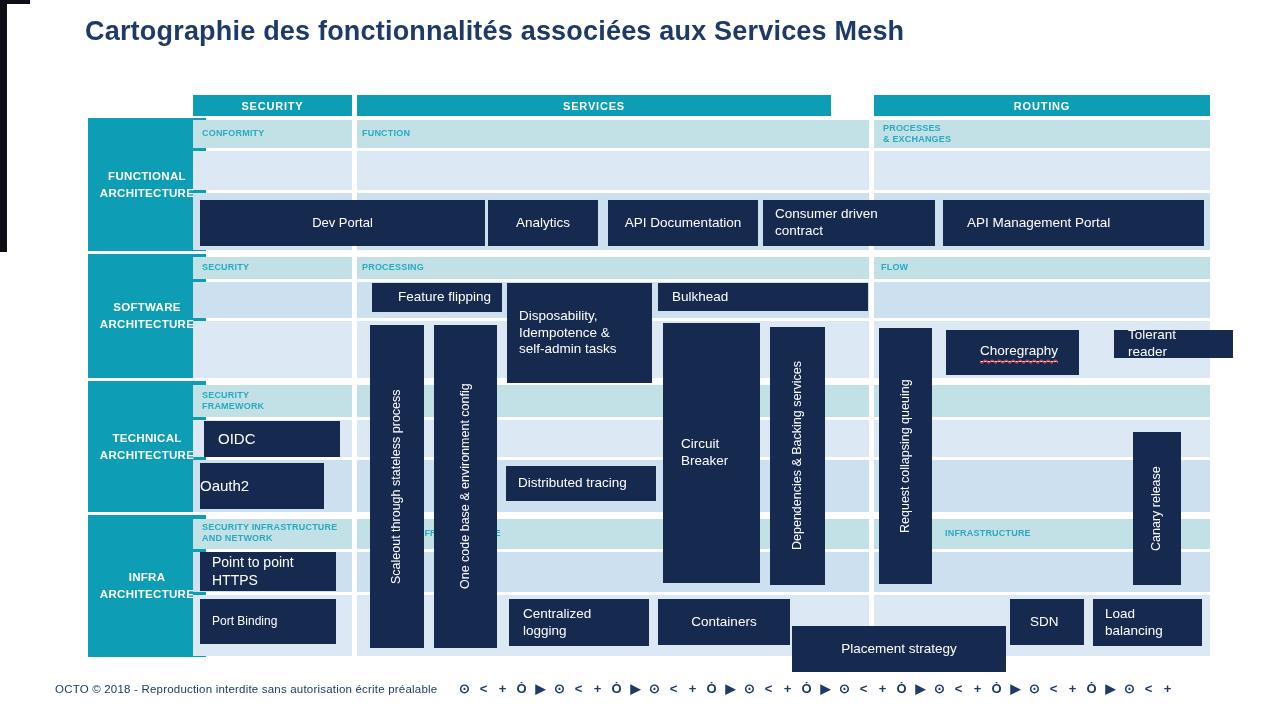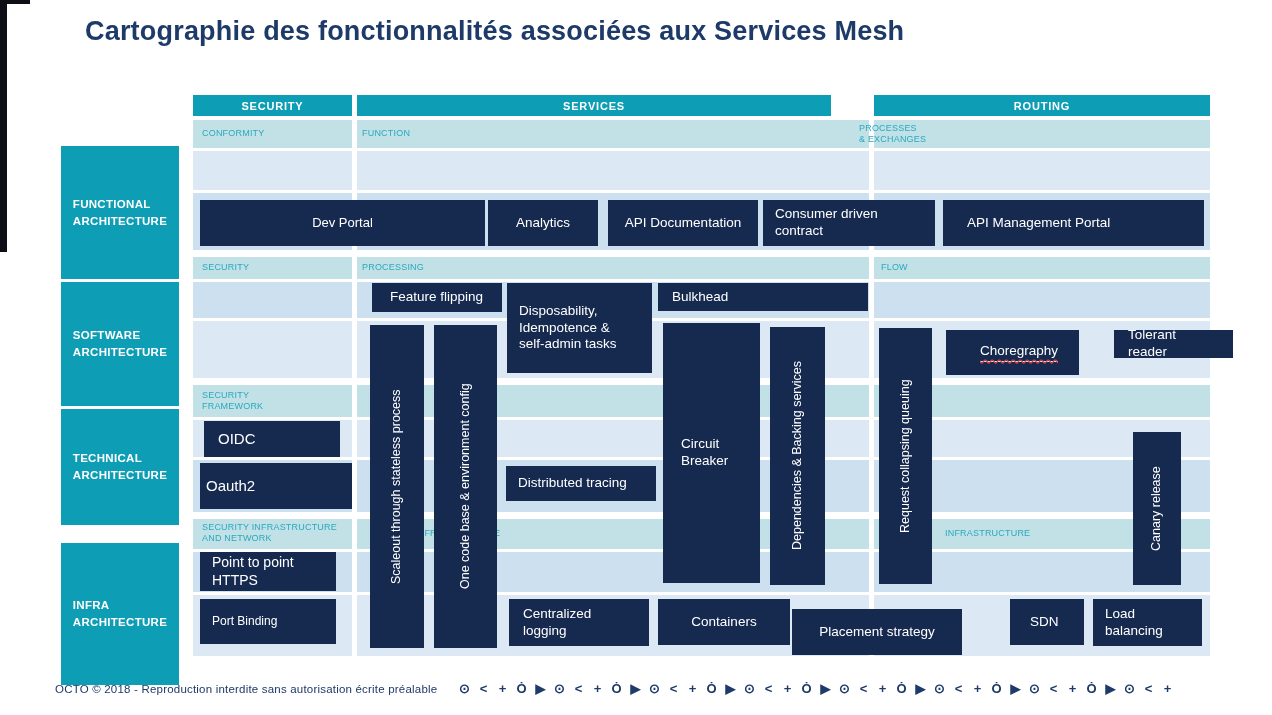--- a/index.html
+++ b/index.html
@@ -17,29 +17,29 @@
   #title{
     left:85px; top:16px; font-size:27px; font-weight:bold; color:var(--navy-text);
     letter-spacing:0.2px; white-space:nowrap;
   }
   .colhead{
     top:95px; height:21px; background:var(--teal); color:#ffffff;
     font-size:11px; font-weight:bold; letter-spacing:0.8px;
     display:flex; align-items:center; justify-content:center;
   }
   .rowhead{
-    left:61px; width:118px; background:var(--teal); color:#ffffff;
+    left:88px; width:118px; background:var(--teal); color:#ffffff;
     font-size:11.5px; font-weight:bold; letter-spacing:0.3px;
-    display:flex; align-items:center; justify-content:center; text-align:left;
-    white-space:pre-line; line-height:1.45;margin-top:28px;
+    display:flex; align-items:center; justify-content:center; text-align:center;
+    white-space:pre-line; line-height:1.45;
   }
   .band{ left:193px; width:1017px; }
   .colgap{ top:119px; height:537px; width:5px; background:#ffffff; }
   .bandlabel{
-    color:var(--teal-text); font-size:9px; font-weight:normal; letter-spacing:0.2px;
+    color:var(--teal-text); font-size:9px; font-weight:bold; letter-spacing:0.2px;
     white-space:pre-line; line-height:1.25; text-transform:uppercase;
   }
   .box{
     background:var(--navy); color:#ffffff; font-size:13.5px;
     display:flex; align-items:center; white-space:pre-line; line-height:1.25;
     padding-left:12px;
   }
   .box.c{ justify-content:center; padding-left:0; text-align:center; }
   .box.v{
     padding:0; justify-content:center;
@@ -71,21 +71,21 @@
 <div class="abs" id="title">Cartographie des fonctionnalités associées aux Services Mesh</div>
 
 <div class="abs colhead" style="left:193px;width:159px">SECURITY</div>
 <div class="abs colhead" style="left:357px;width:474px">SERVICES</div>
 <div class="abs colhead" style="left:874px;width:336px">ROUTING</div>
 
 <div class="abs rowhead" style="top:118px;height:133px">FUNCTIONAL
 ARCHITECTURE</div>
 <div class="abs rowhead" style="top:254px;height:124px">SOFTWARE
 ARCHITECTURE</div>
-<div class="abs rowhead" style="top:381px;height:116px">TECHNICAL
+<div class="abs rowhead" style="top:381px;height:131px">TECHNICAL
 ARCHITECTURE</div>
 <div class="abs rowhead" style="top:515px;height:142px">INFRA
 ARCHITECTURE</div>
 
 <div class="abs band" style="top:120px;height:28px;background:var(--teal-band)"></div>
 <div class="abs band" style="top:151px;height:39px;background:var(--band-light)"></div>
 <div class="abs band" style="top:193px;height:57px;background:var(--band-mid)"></div>
 
 <div class="abs band" style="top:257px;height:22px;background:var(--teal-band)"></div>
 <div class="abs band" style="top:282px;height:36px;background:var(--band-mid)"></div>
@@ -97,67 +97,67 @@
 
 <div class="abs band" style="top:519px;height:30px;background:var(--teal-band)"></div>
 <div class="abs band" style="top:552px;height:40px;background:var(--band-mid)"></div>
 <div class="abs band" style="top:595px;height:61px;background:var(--band-light)"></div>
 
 <div class="abs colgap" style="left:352px"></div>
 <div class="abs colgap" style="left:869px"></div>
 
 <div class="abs bandlabel" style="left:202px;top:128px">CONFORMITY</div>
 <div class="abs bandlabel" style="left:362px;top:128px">FUNCTION</div>
-<div class="abs bandlabel" style="left:859px;top:123px">PROCESSES
+<div class="abs bandlabel" style="left:883px;top:123px">PROCESSES
 &amp; EXCHANGES</div>
 <div class="abs bandlabel" style="left:202px;top:262px">SECURITY</div>
 <div class="abs bandlabel" style="left:362px;top:262px">PROCESSING</div>
 <div class="abs bandlabel" style="left:881px;top:262px">FLOW</div>
 <div class="abs bandlabel" style="left:202px;top:390px">SECURITY
 FRAMEWORK</div>
 <div class="abs bandlabel" style="left:202px;top:522px">SECURITY INFRASTRUCTURE
 AND NETWORK</div>
 <div class="abs bandlabel" style="left:415px;top:528px">INFRASTRUCTURE</div>
 <div class="abs bandlabel" style="left:945px;top:528px">INFRASTRUCTURE</div>
 
 <div class="abs box c" style="left:200px;top:200px;width:285px;height:46px;font-size:13px">Dev Portal</div>
 <div class="abs box c" style="left:488px;top:200px;width:110px;height:46px">Analytics</div>
 <div class="abs box c" style="left:608px;top:200px;width:150px;height:46px">API Documentation</div>
 <div class="abs box" style="left:763px;top:200px;width:172px;height:46px">Consumer driven
 contract</div>
 <div class="abs box" style="left:943px;top:200px;width:261px;height:46px;padding-left:24px">API Management Portal</div>
 
-<div class="abs box" style="left:372px;top:283px;width:130px;height:29px;padding-left:18px">Feature flipping</div>
-<div class="abs box" style="left:507px;top:283px;width:145px;height:90px">Disposability,
+<div class="abs box" style="left:372px;top:283px;width:130px;height:29px;padding-left:26px">Feature flipping</div>
+<div class="abs box" style="left:507px;top:283px;width:145px;height:100px">Disposability,
 Idempotence &amp;
 self-admin tasks</div>
 <div class="abs box" style="left:658px;top:283px;width:210px;height:28px;padding-left:14px">Bulkhead</div>
 <div class="abs box" style="left:946px;top:330px;width:133px;height:45px;padding-left:34px"><span class="spell">Choregraphy</span></div>
 <div class="abs box" style="left:1114px;top:330px;width:119px;height:28px;padding-left:14px">Tolerant
 reader</div>
 
 <div class="abs box v" style="left:370px;top:325px;width:54px;height:323px">Scaleout through stateless process</div>
 <div class="abs box v" style="left:434px;top:325px;width:63px;height:323px">One code base &amp; environment config</div>
 <div class="abs box" style="left:663px;top:323px;width:97px;height:260px;padding-left:18px">Circuit
 Breaker</div>
 <div class="abs box v" style="left:770px;top:327px;width:55px;height:258px">Dependencies &amp; Backing services</div>
 <div class="abs box v" style="left:879px;top:328px;width:53px;height:256px">Request collapsing queuing</div>
 <div class="abs box v" style="left:1133px;top:432px;width:48px;height:153px">Canary release</div>
 
 <div class="abs box" style="left:204px;top:421px;width:136px;height:36px;padding-left:14px;font-size:15px">OIDC</div>
-<div class="abs box" style="left:200px;top:463px;width:152px;height:46px;padding-left:6px;font-size:15px">Oauth2</div>
+<div class="abs box" style="left:200px;top:463px;width:124px;height:46px;padding-left:0;font-size:15px">Oauth2</div>
 <div class="abs box" style="left:506px;top:466px;width:150px;height:35px">Distributed tracing</div>
 
 <div class="abs box" style="left:200px;top:552px;width:136px;height:39px;font-size:14px">Point to point
 HTTPS</div>
 <div class="abs box" style="left:200px;top:599px;width:136px;height:45px;font-size:12px">Port Binding</div>
 <div class="abs box" style="left:509px;top:599px;width:140px;height:47px;padding-left:14px">Centralized
 logging</div>
 <div class="abs box c" style="left:658px;top:599px;width:132px;height:46px">Containers</div>
-<div class="abs box c" style="left:792px;top:609px;width:170px;height:46px">Placement strategy</div>
+<div class="abs box c" style="left:792px;top:626px;width:214px;height:46px">Placement strategy</div>
 <div class="abs box" style="left:1010px;top:599px;width:74px;height:46px;padding-left:20px">SDN</div>
 <div class="abs box" style="left:1093px;top:599px;width:109px;height:47px">Load
 balancing</div>
 
 <div class="abs" id="footer-copyright">OCTO © 2018 - Reproduction interdite sans autorisation écrite préalable</div>
 <div class="abs" id="footer-icons">
     <span>⊙</span>
     <span>&lt;</span>
     <span>+</span>
     <span>Ȯ</span>

